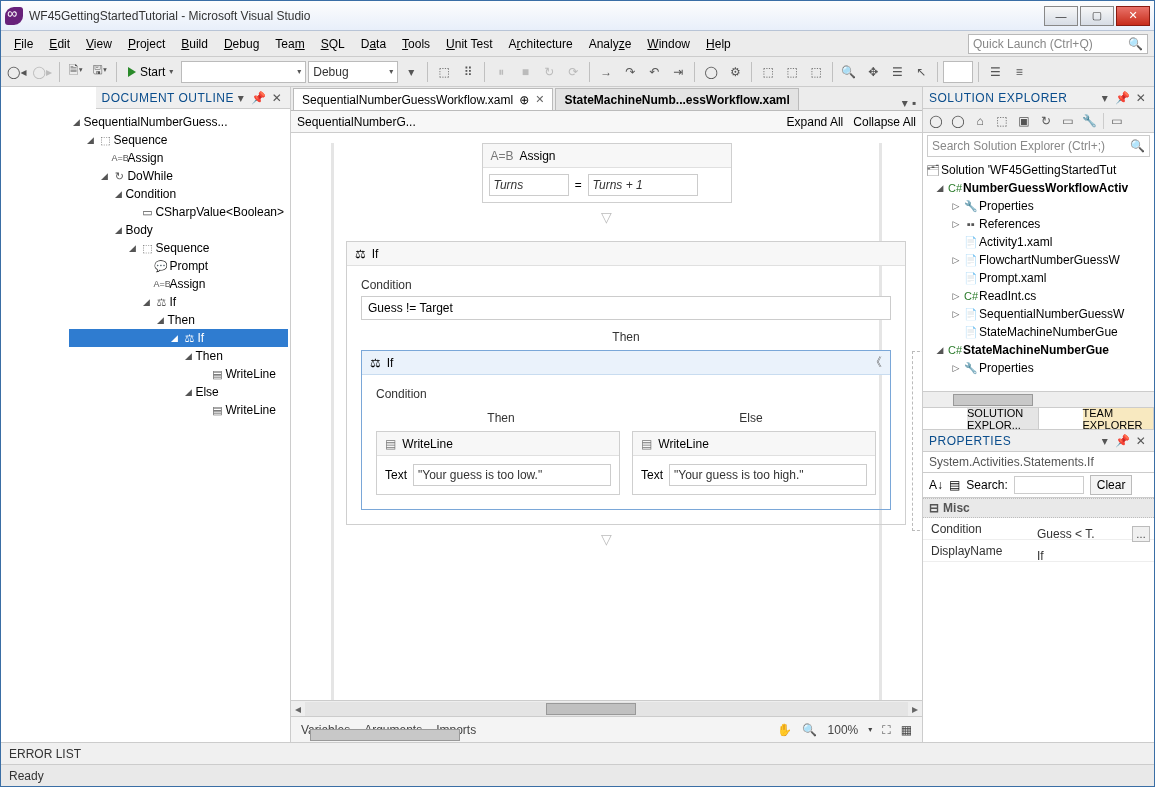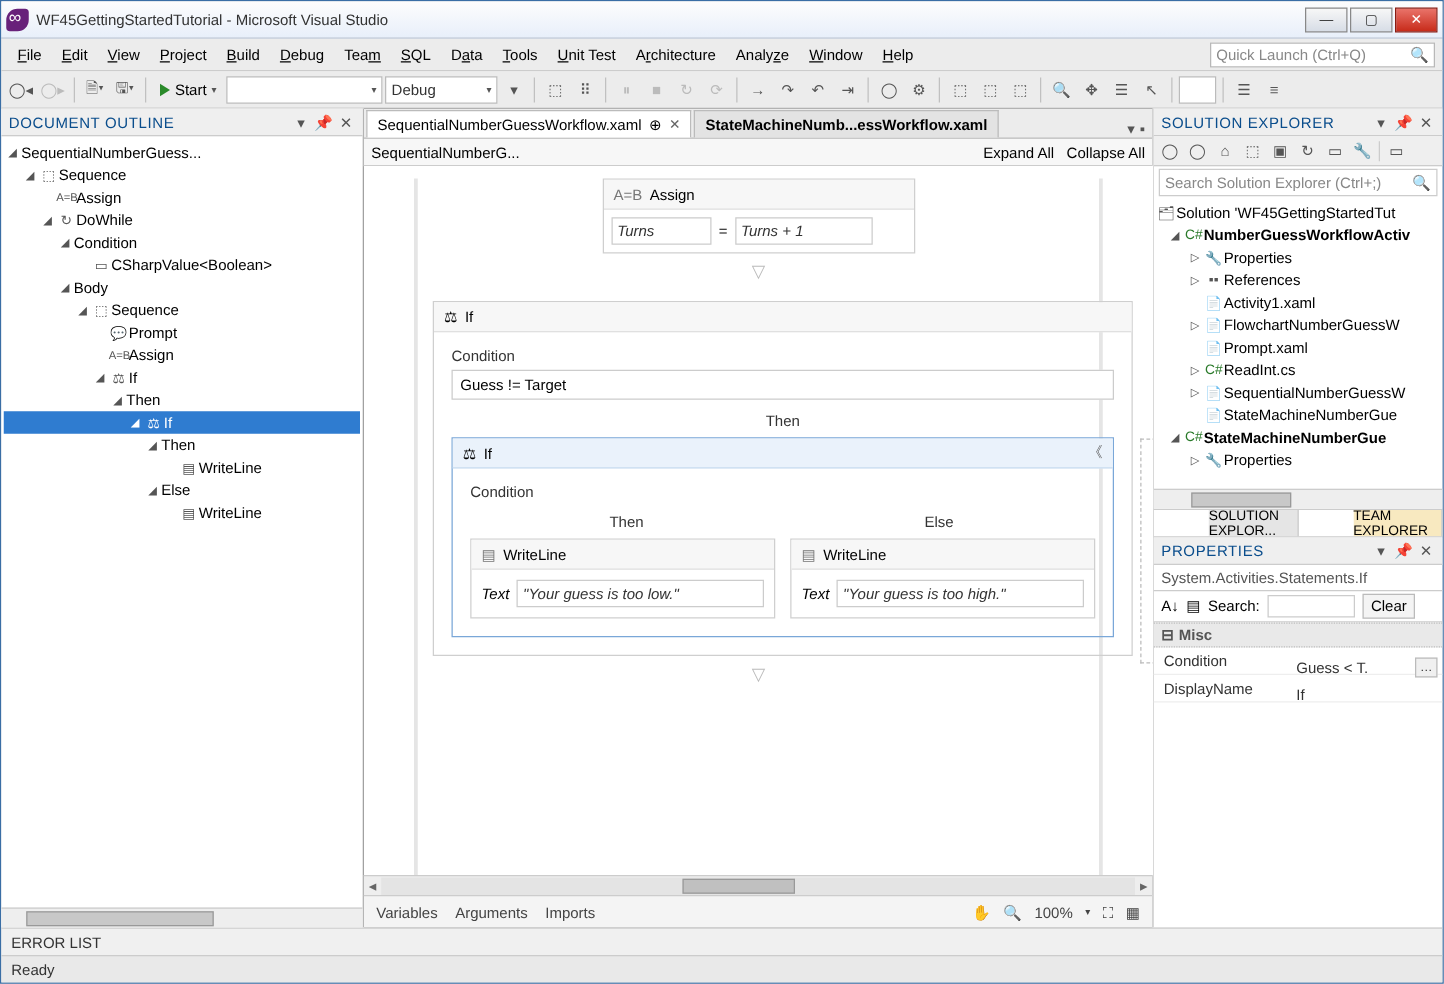--- a/index.html
+++ b/index.html
@@ -17,32 +17,32 @@
 .quick-launch { margin-left:auto; width:180px; height:20px; background:#fff; border:1px solid #b8b8b8; padding:0 4px; display:flex;align-items:center;color:#888;}
 .quick-launch .mag{margin-left:auto;}
 .toolbar { height:30px; background:#ececec; border-bottom:1px solid #ccc; display:flex; align-items:center; padding:0 4px; gap:2px;}
 .tb-btn { min-width:22px; height:22px; display:flex;align-items:center;justify-content:center; color:#555; padding:0 2px;}
 .tb-sep{width:1px;height:20px;background:#c0c0c0;margin:0 3px;}
 .tb-combo{height:22px;border:1px solid #bbb;background:#fff;padding:0 4px;display:flex;align-items:center;min-width:120px;color:#333;}
 .tb-combo .caret{margin-left:auto;font-size:8px;color:#555;}
 .start-btn{height:22px;display:flex;align-items:center;padding:0 6px;gap:4px;}
 .start-btn .play{width:0;height:0;border-left:8px solid #2a8a2a;border-top:5px solid transparent;border-bottom:5px solid transparent;}
 .main-row{flex:1;display:flex;min-height:0;}
-.left-pane{width:290px;display:flex;flex-direction:column;border-right:1px solid #ccc;background:#fff;}
+.left-pane{width:290px;display:flex;flex-direction:column;border-right:1px solid #ccc;background:#fff;align-items:flex-end;}
 .panel-hd{height:22px;background:#efefef;border-bottom:1px solid #ccc;display:flex;align-items:center;padding:0 6px;color:#1e5aa8;font-size:11px;letter-spacing:.5px;}
 .panel-hd.blue{color:#0a4d8c;}
 .panel-hd .hd-icons{margin-left:auto;display:flex;gap:4px;color:#555;font-size:11px;}
 .hd-ic{width:14px;height:14px;display:flex;align-items:center;justify-content:center;}
 .tree{flex:1;overflow:auto;padding:4px 2px;}
 .tn{white-space:nowrap;display:flex;align-items:center;height:18px;padding-right:4px;}
 .tw{display:inline-block;width:14px;text-align:center;color:#555;font-size:9px;cursor:default;}
 .ti{display:inline-block;width:16px;text-align:center;color:#555;font-size:11px;}
 .tn.sel{background:#2f7cd0;color:#fff;}
 .tn.sel .ti,.tn.sel .tw{color:#fff;}
-.center{flex:1;display:flex;flex-direction:column;min-width:0;background:#000000;}
+.center{flex:1;display:flex;flex-direction:column;min-width:0;background:#4c1d95;}
 .tabs{height:24px;display:flex;align-items:flex-end;background:#ececec;border-bottom:1px solid #bbb;}
 .tab{height:22px;border:1px solid #bbb;border-bottom:none;background:#fff;padding:0 8px;display:flex;align-items:center;gap:6px;margin-left:2px;position:relative;}
 .tab.inactive{background:#e3e3e3;font-weight:bold;}
 .tab .x{color:#666;font-size:11px;}
 .tabctrls{margin-left:auto;display:flex;gap:4px;padding:0 6px;color:#555;font-size:10px;}
 .crumb{height:22px;background:#f7f7f7;border-bottom:1px solid #ccc;display:flex;align-items:center;padding:0 6px;}
 .crumb .cr-right{margin-left:auto;display:flex;gap:10px;}
 .crumb .cr-right span{cursor:default;}
 .designer{flex:1;overflow:auto;background:#fff;position:relative;padding:10px 40px;}
 .designer-inner{border-left:3px solid #e5e5e5;border-right:3px solid #e5e5e5; padding:0 12px 30px 12px; min-height:620px;}
@@ -61,21 +61,21 @@
 .lbl{color:#333;margin:4px 0;}
 .cond-inp{border:1px solid #ccc;height:24px;padding:0 6px;display:flex;align-items:center;background:#fff;}
 .branch-hd{display:flex;margin-top:10px;}
 .branch-hd .half{flex:1;text-align:center;color:#333;}
 .else-drop{height:180px;border:1px dashed #bbb;display:flex;align-items:center;justify-content:center;color:#888;font-style:italic;writing-mode:horizontal-tb;text-align:center;padding:4px;}
 .if-inner{border:1px solid #7aa7d8;margin-top:6px;}
 .if-inner .if-hd{background:#eaf2fb;border-bottom:1px solid #c8dcf0;}
 .wl-cols{display:flex;gap:12px;margin-top:6px;}
 .wl-col{flex:1;}
 .wl-box{border:1px solid #cfcfcf;}
-.wl-body{display:flex;align-items:center;gap:6px;padding:8px;font-style:italic;}
+.wl-body{display:flex;align-items:center;gap:6px;padding:8px;}
 .wl-body .mini-inp{flex:1;}
 .wf-bottom{height:26px;border-top:1px solid #ccc;background:#f4f4f4;display:flex;align-items:center;padding:0 10px;gap:14px;color:#444;text-align:center;}
 .wf-bottom .rt{margin-left:auto;display:flex;align-items:center;gap:10px;}
 .hscroll{height:16px;background:#eee;border-top:1px solid #ccc;display:flex;align-items:center;}
 .hscroll .track{flex:1;height:14px;background:#e4e4e4;position:relative;}
 .hscroll .thumb{position:absolute;left:40%;width:90px;height:12px;top:1px;background:#c0c0c0;border:1px solid #999;}
 .right-pane{width:232px;display:flex;flex-direction:column;border-left:1px solid #ccc;background:#fff;}
 .se-tools{height:24px;display:flex;align-items:center;padding:0 4px;gap:4px;color:#555;background:#efefef;border-bottom:1px solid #ccc;}
 .se-tools span{width:18px;text-align:center;}
 .se-search{height:22px;border:1px solid #ccc;margin:2px 4px;padding:0 4px;color:#888;display:flex;align-items:center;}

